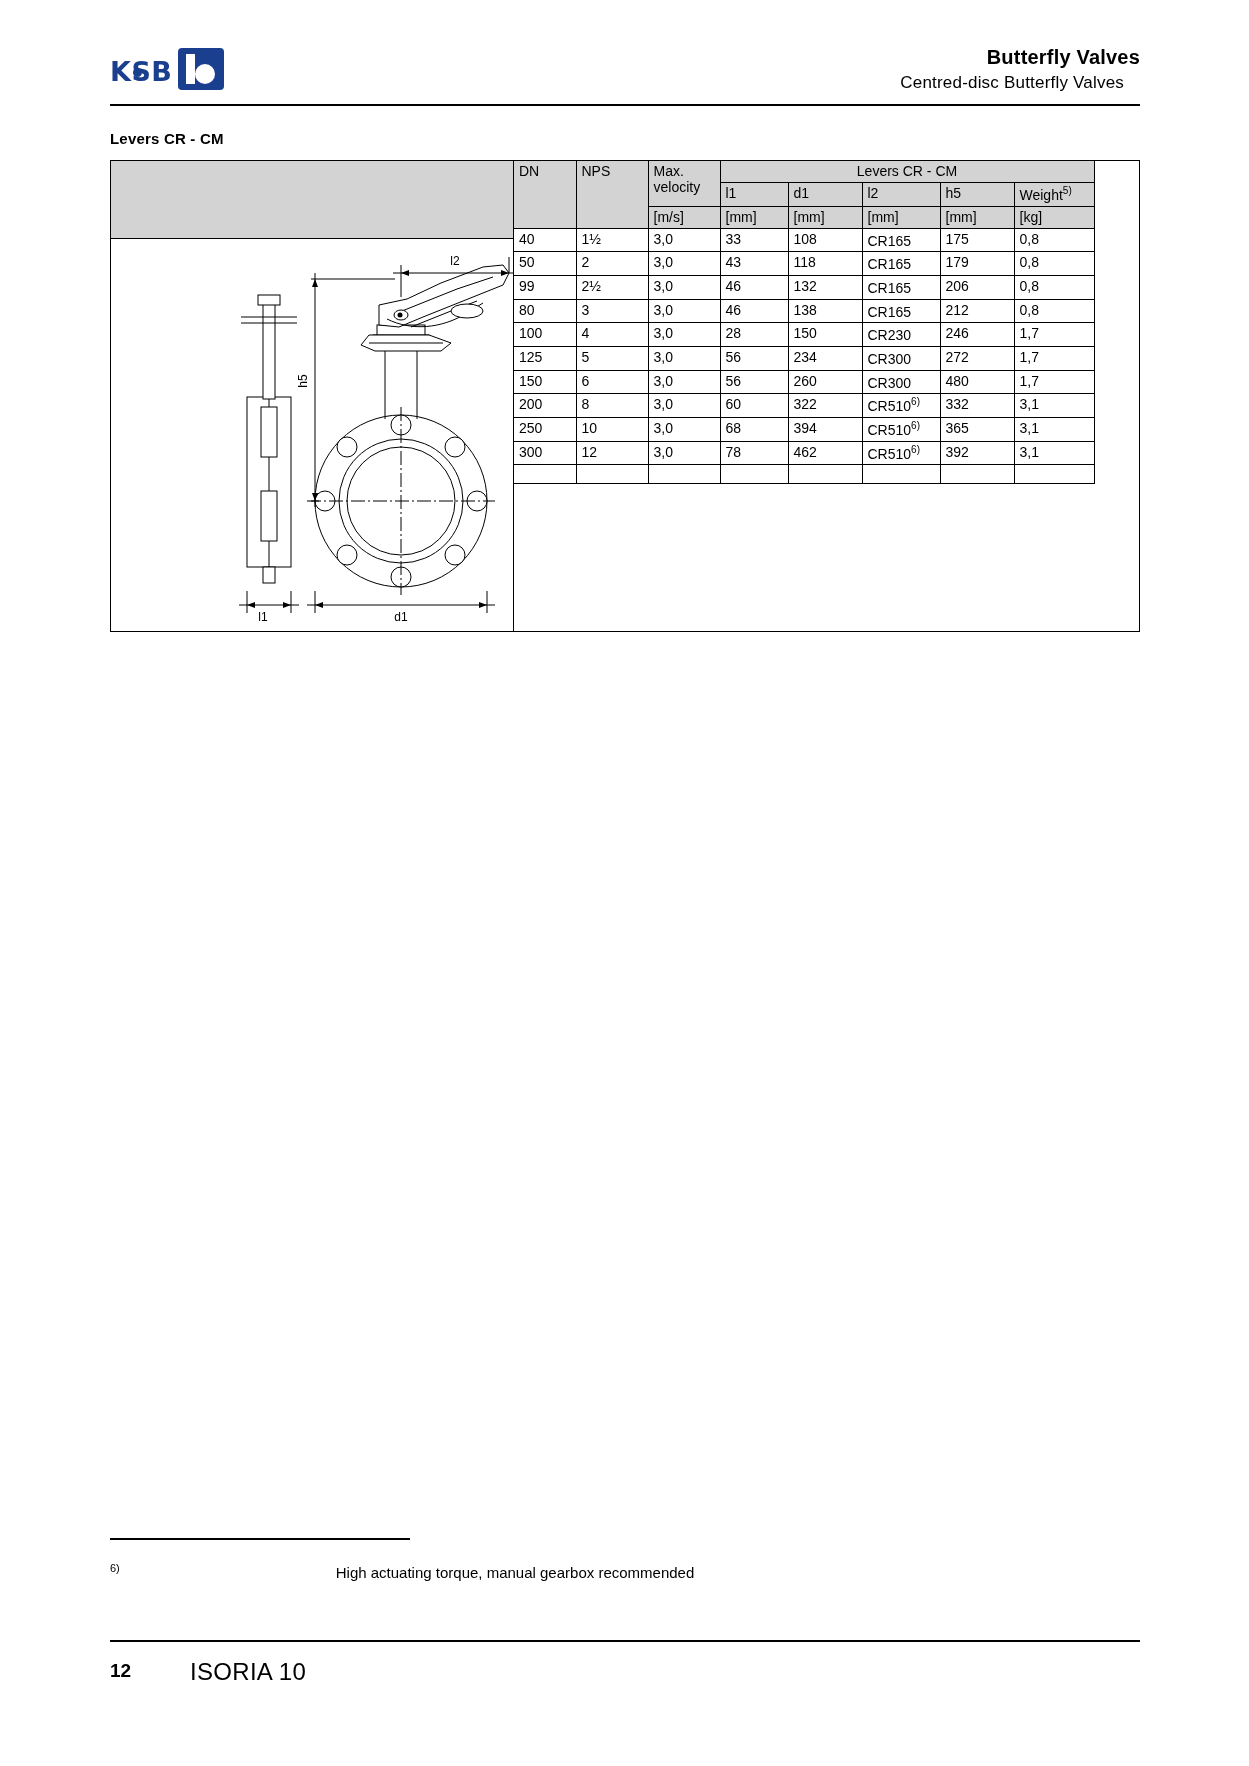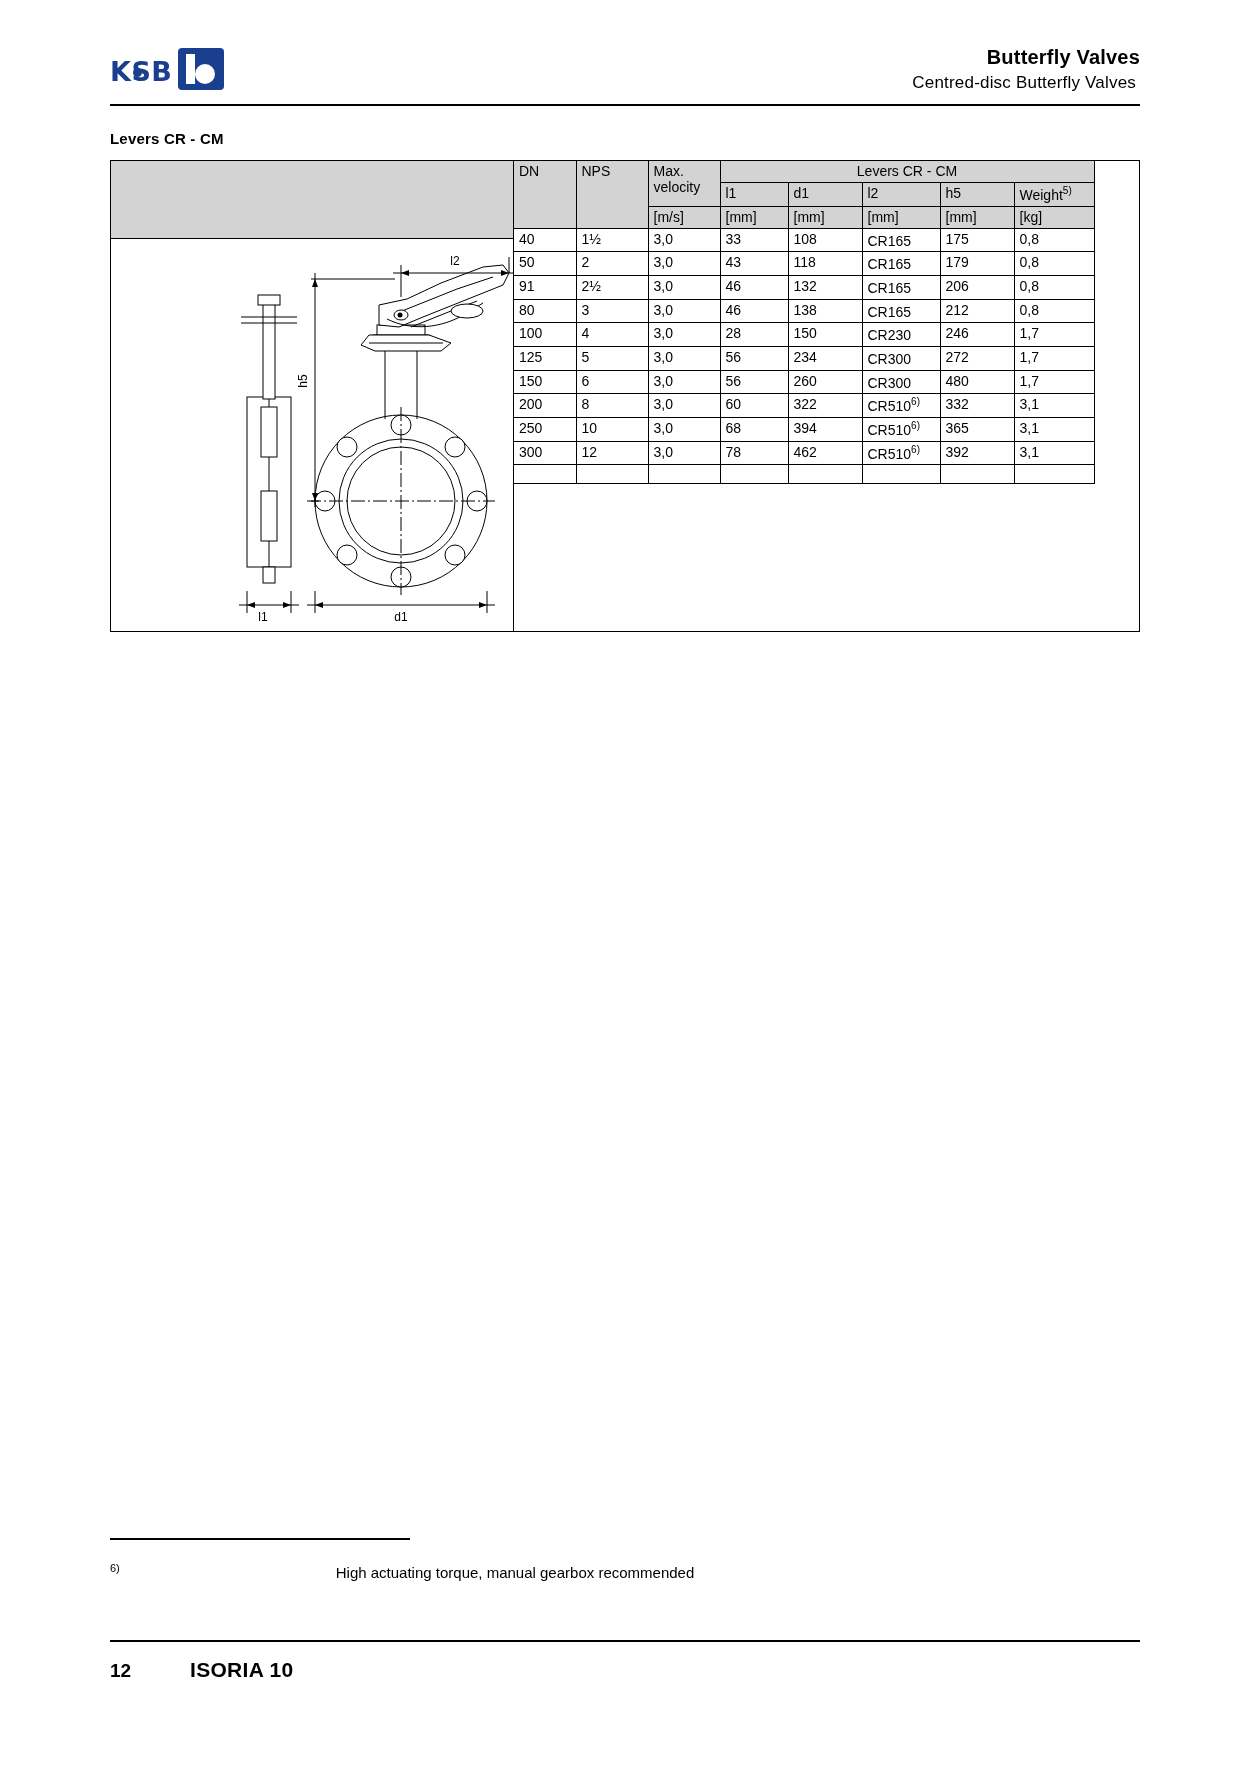--- a/index.html
+++ b/index.html
@@ -90,21 +90,21 @@
     position: absolute;
     right: 0;
     top: 6px;
     text-align: center;
     font-size: 20px;
     font-weight: bold;
     letter-spacing: 0.2px;
   }
   .header-sub {
     position: absolute;
-    right: 4px;
+    right: 16px;
     top: 33px;
     text-align: center;
     font-size: 17px;
     letter-spacing: 0.2px;
   }
   .header-rule {
     position: absolute;
     left: 110px;
     top: 104px;
     width: 1030px;
@@ -242,22 +242,22 @@
     position: absolute;
     left: 110px;
     top: 1660px;
     font-size: 19px;
     font-weight: bold;
   }
   .footer-title {
     position: absolute;
     left: 190px;
     top: 1658px;
-    font-size: 21px;
-    font-weight: bold;
+    font-size: 24px;
+    font-weight: normal;
     letter-spacing: 0.3px;
   }
 
   
   .dim-label {
     font-family: "Liberation Sans", sans-serif;
     font-size: 12px;
     fill: #000000;
   }
 </style>
@@ -404,21 +404,21 @@
           <td class="no-left">50</td>
           <td>2</td>
           <td>3,0</td>
           <td>43</td>
           <td>118</td>
           <td><span>CR165</span><sup></sup></td>
           <td>179</td>
           <td>0,8</td>
         </tr>
         <tr>
-          <td class="no-left">91</td>
+          <td class="no-left">99</td>
           <td>2½</td>
           <td>3,0</td>
           <td>46</td>
           <td>132</td>
           <td><span>CR165</span><sup></sup></td>
           <td>206</td>
           <td>0,8</td>
         </tr>
         <tr>
           <td class="no-left">80</td>

